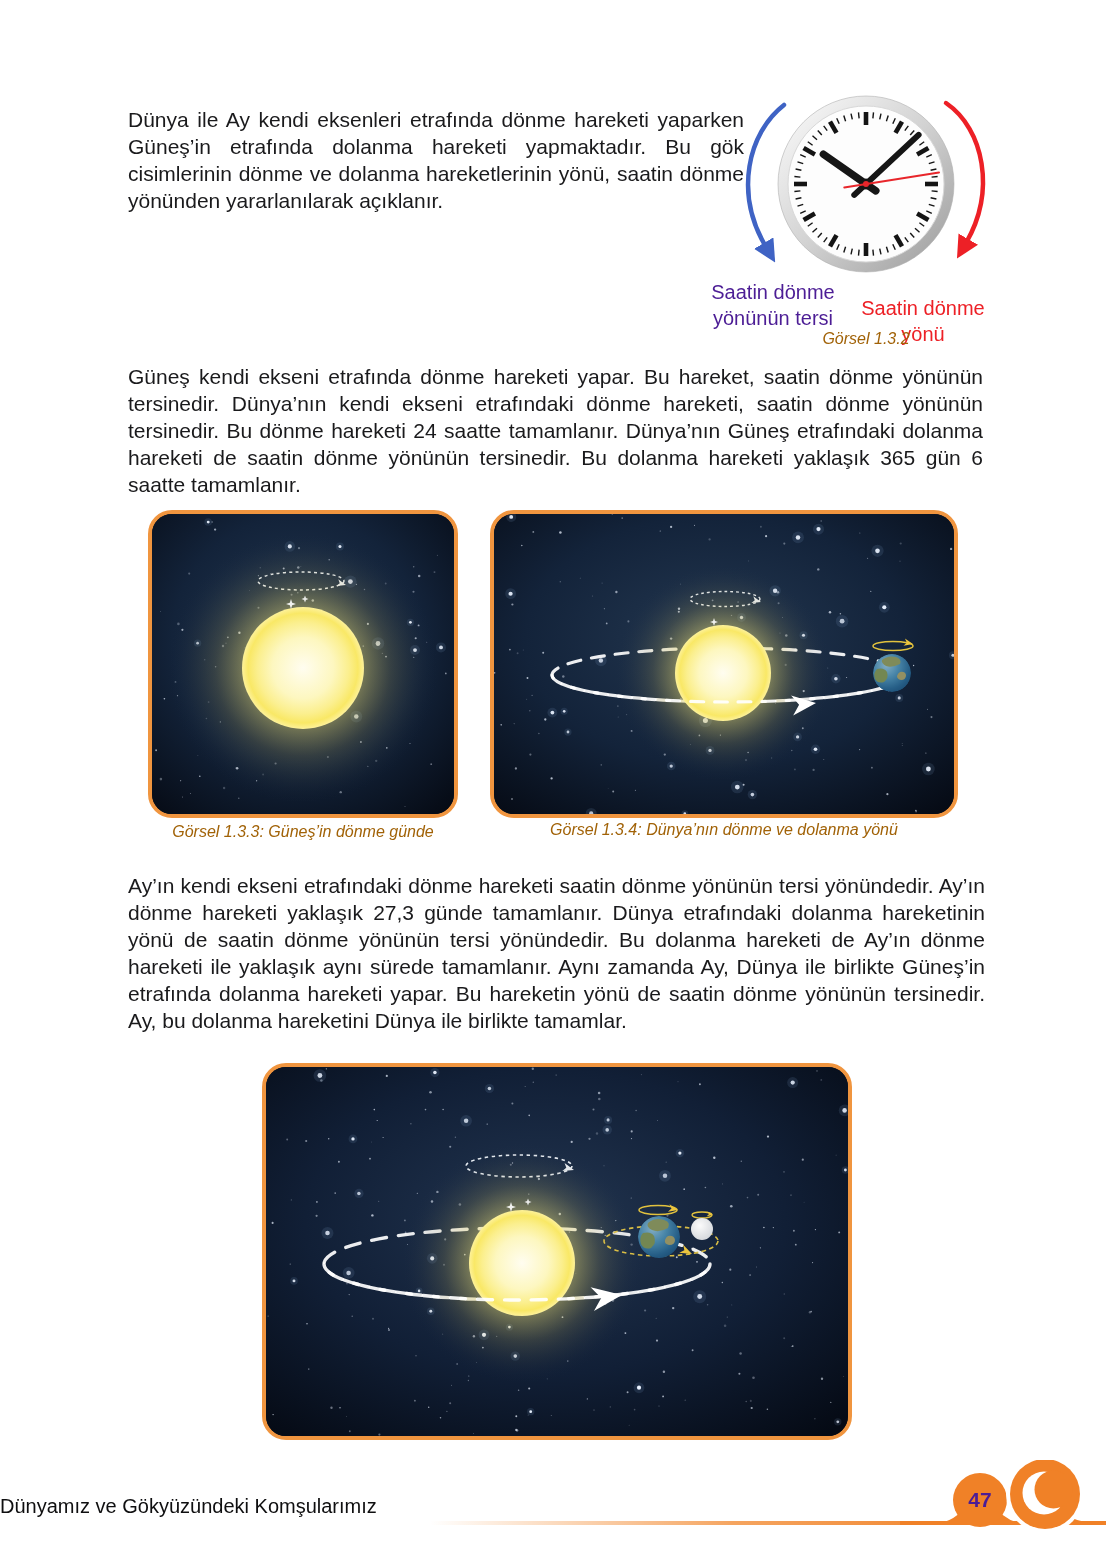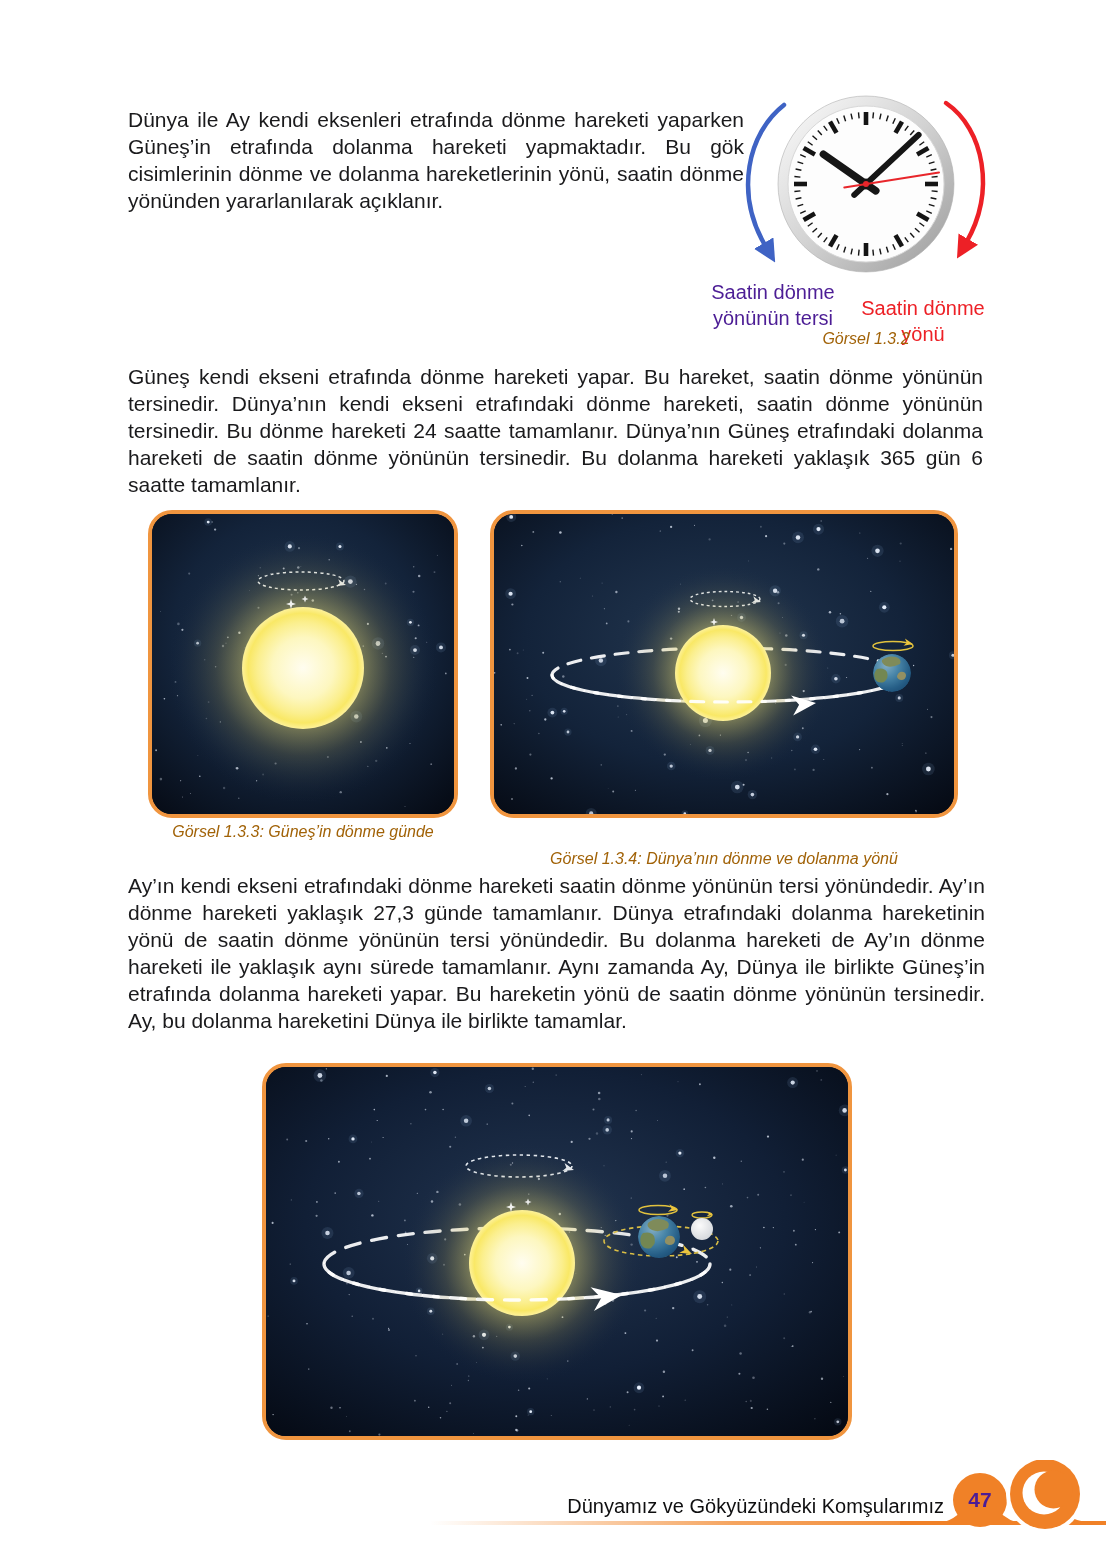--- a/index.html
+++ b/index.html
@@ -9,29 +9,29 @@
   .para{font-size:21px;line-height:27px;text-align:justify;color:#1a1a1c;}
   #para1{left:128px;top:106px;width:616px;}
   #para2{left:128px;top:363px;width:855px;}
   #para3{left:128px;top:872px;width:857px;}
   .fig{border:4px solid #f0953f;border-radius:24px;overflow:hidden;background:#0a1220;}
   #fig333{left:148px;top:510px;width:302px;height:300px;}
   #fig334{left:490px;top:510px;width:460px;height:300px;}
   #fig335{left:262px;top:1063px;width:582px;height:369px;}
   .caption{font-style:italic;font-size:16px;color:#a16207;text-align:center;}
   #cap333{left:148px;top:823px;width:310px;}
-  #cap334{left:490px;top:821px;width:468px;margin-top:29px;}
+  #cap334{left:490px;top:821px;width:468px;}
   #cap335{left:262px;top:1447px;width:590px;}
   #cap132{left:705px;top:330px;width:322px;}
   .clock-label{font-size:20px;line-height:26px;text-align:center;}
   #labelccw{left:692px;top:279px;width:162px;color:#4c1d95;}
   #labelcw{left:846px;top:279px;width:154px;color:#ed2026;margin-top:16px;}
   #fline{left:430px;top:1521px;width:676px;height:4px;
          background:linear-gradient(90deg, rgba(240,140,60,0) 0%, #f5a45f 45%, #f08127 85%);}
-  #ftitle{left:0;top:1495px;width:944px;text-align:right;font-size:20px;color:#0f0f10;}
+  #ftitle{left:0;top:1495px;width:944px;text-align:left;font-size:20px;color:#0f0f10;}
   #ornament{left:900px;top:1460px;}
   #pnum{left:953px;top:1488px;width:54px;text-align:center;font-size:21px;font-weight:bold;color:#4c1d95;z-index:5;}
 </style>
 </head>
 <body>
 
 <div id="page">
 
   <div id="para1" class="abs para">Dünya ile Ay kendi eksenleri etrafında dönme hareketi yaparken Güneş’in etrafında dolanma hareketi yapmaktadır. Bu gök cisimlerinin dönme ve dolanma hareketlerinin yönü, saatin dönme yönünden yararlanılarak açıklanır.</div>
 

